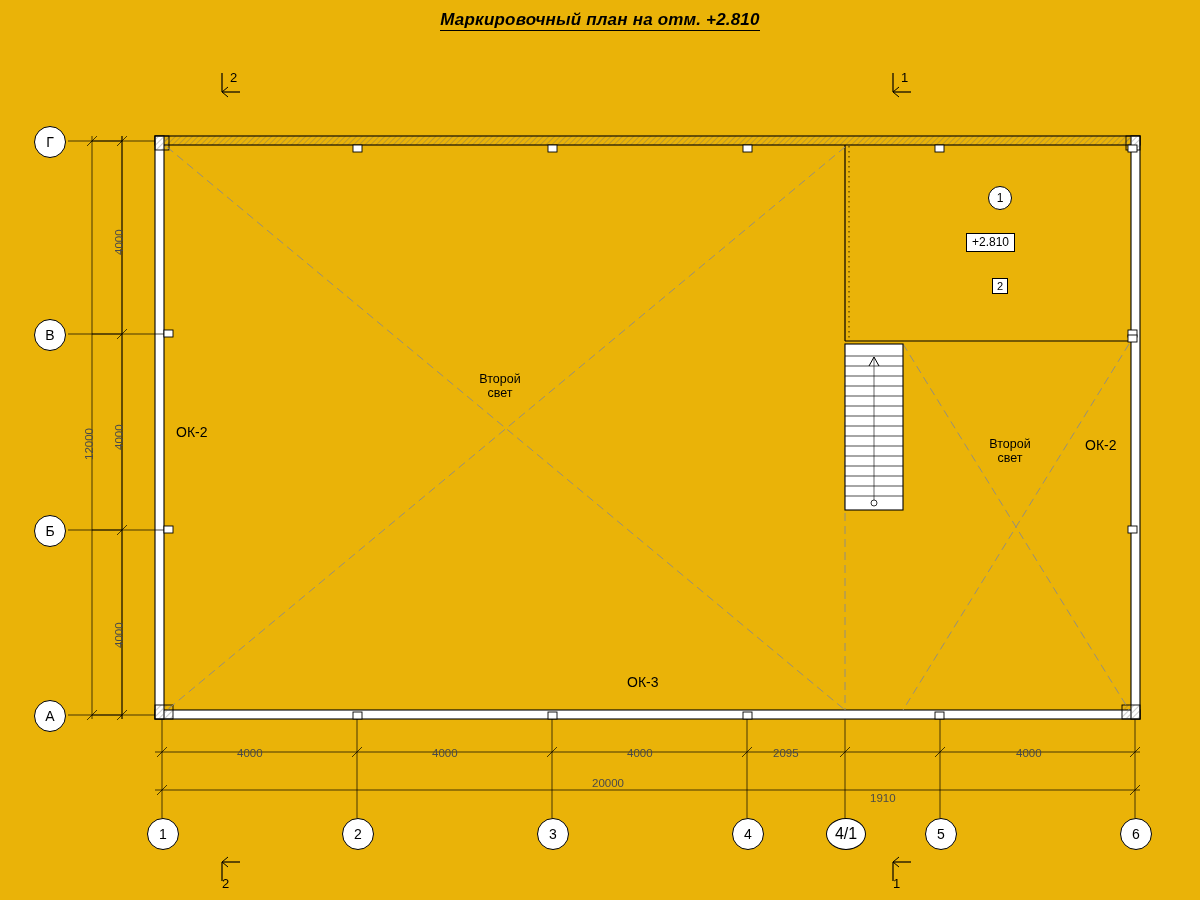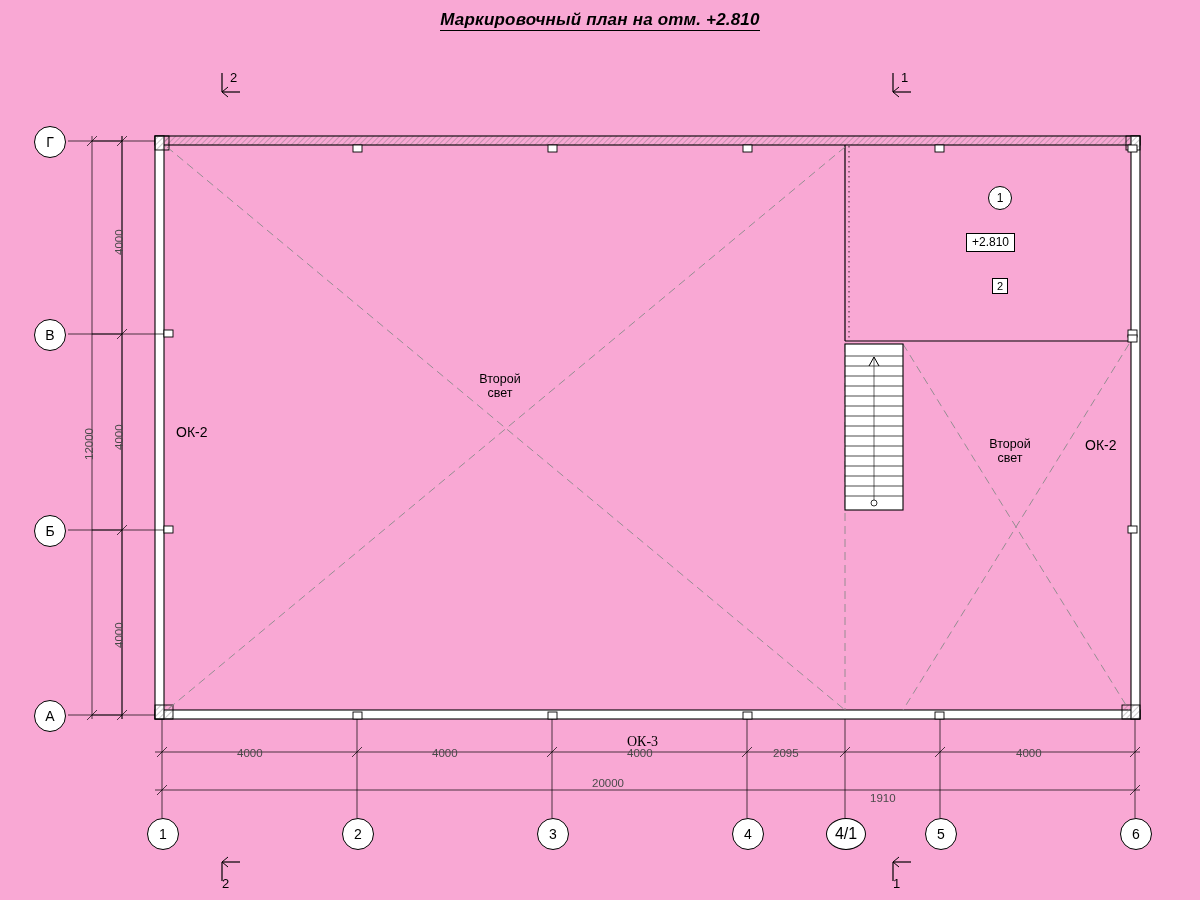--- a/index.html
+++ b/index.html
@@ -9,21 +9,21 @@
   }
   body {
     font-family: "Liberation Sans", sans-serif;
     color: #000000;
   }
   #page {
     position: relative;
     width: 1200px;
     height: 900px;
     overflow: hidden;
-    background: #f9a8d4;
+    background: #eab308;
   }
   #svg-root {
     position: absolute;
     left: 0;
     top: 0;
   }
   .title {
     position: absolute;
     left: 0;
     top: 10px;
@@ -328,21 +328,21 @@
   <div class="lbl dim" style="left:237px; top:747px;">4000</div>
   <div class="lbl dim" style="left:432px; top:747px;">4000</div>
   <div class="lbl dim" style="left:627px; top:747px;">4000</div>
   <div class="lbl dim" style="left:773px; top:747px;">2095</div>
   <div class="lbl dim" style="left:870px; top:747px;margin-top:45px;">1910</div>
   <div class="lbl dim" style="left:1016px; top:747px;">4000</div>
   <div class="lbl dim" style="left:592px; top:777px;">20000</div>
 
   <div class="lbl" style="left:176px; top:424px; font-size:14px;">ОК-2</div>
   <div class="lbl" style="left:1085px; top:437px; font-size:14px;">ОК-2</div>
-  <div class="lbl" style="left:627px; top:734px; font-size:14px;font-family:Liberation Serif, serif;">ОК-3</div>
+  <div class="lbl" style="left:627px; top:674px; font-size:14px;">ОК-3</div>
 
   <div class="two-line" style="left:440px; top:372px; width:120px;">
     <div>Второй</div>
     <div>свет</div>
   </div>
   <div class="two-line" style="left:950px; top:437px; width:120px;">
     <div>Второй</div>
     <div>свет</div>
   </div>
 

